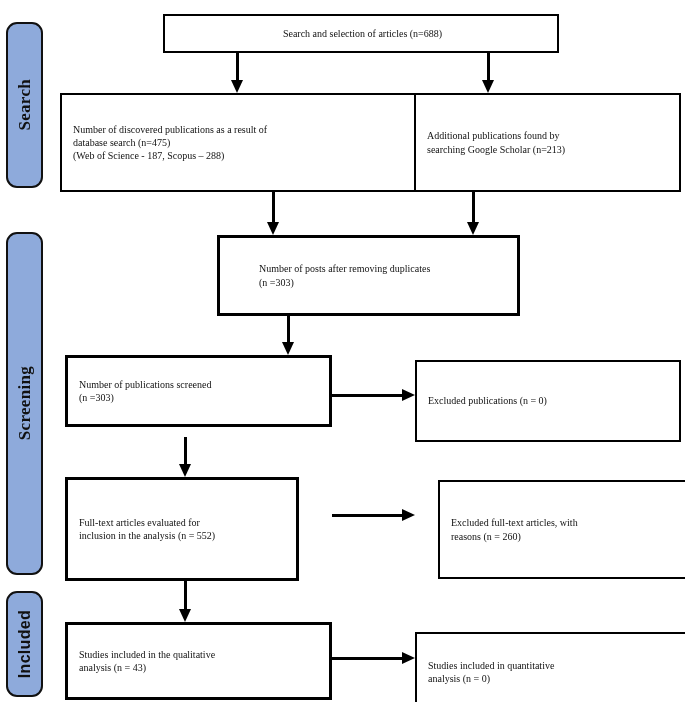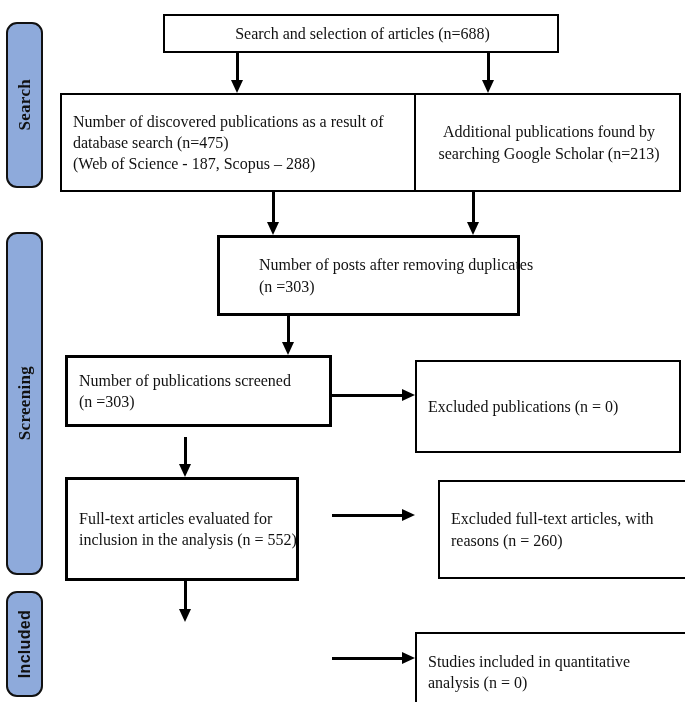--- a/index.html
+++ b/index.html
@@ -38,21 +38,21 @@
   }
   .box {
     position: absolute;
     background: #ffffff;
     border: 2px solid #000000;
     box-sizing: border-box;
     display: flex;
     flex-direction: column;
     justify-content: center;
     padding: 4px 8px 4px 11px;
-    font-size: 16px;
+    font-size: 10px;
     line-height: 1.32;
     color: #111111;
   }
   .box.thick { border-width: 3px; }
   .box.center { align-items: center; text-align: center; }
   .box .line { white-space: nowrap; }
   .varrow {
     position: absolute;
     width: 2.5px;
     background: #000000;
@@ -101,49 +101,53 @@
   <div class="box center" style="left:163px; top:14px; width:396px; height:39px;">
     <div class="line">Search and selection of articles (n=688)</div>
   </div>
 
   <div class="box" style="left:60px; top:93px; width:391px; height:99px;">
     <div class="line">Number of discovered publications as a result of</div>
     <div class="line">database search (n=475)</div>
     <div class="line">(Web of Science - 187, Scopus – 288)</div>
   </div>
 
-  <div class="box" style="left:414px; top:93px; width:267px; height:99px;align-items:center;">
+  <div class="box" style="left:414px; top:93px; width:267px; height:99px;">
     <div class="line">Additional publications found by</div>
     <div class="line">searching Google Scholar (n=213)</div>
   </div>
 
   <div class="box thick" style="left:217px; top:235px; width:303px; height:81px;padding-left:39px;">
     <div class="line">Number of posts after removing duplicates</div>
     <div class="line">(n =303)</div>
   </div>
 
   <div class="box thick" style="left:65px; top:355px; width:267px; height:72px;">
     <div class="line">Number of publications screened</div>
     <div class="line">(n =303)</div>
   </div>
 
-  <div class="box" style="left:415px; top:360px; width:266px; height:93px;">
+  <div class="box" style="left:415px; top:360px; width:266px; height:82px;">
     <div class="line">Excluded publications (n = 0)</div>
   </div>
 
   <div class="box thick" style="left:65px; top:477px; width:234px; height:104px;">
     <div class="line">Full-text articles evaluated for</div>
     <div class="line">inclusion in the analysis (n = 552)</div>
   </div>
 
   <div class="box" style="left:415px; top:480px; width:266px; height:99px;margin-left:23px;">
     <div class="line">Excluded full-text articles, with</div>
     <div class="line">reasons (n = 260)</div>
   </div>
 
+  <div class="box thick" style="left:65px; top:622px; width:267px; height:78px;">
+    <div class="line">Studies included in the qualitative</div>
+    <div class="line">analysis (n = 43)</div>
+  </div>
 
   <div class="box" style="left:415px; top:632px; width:316px; height:80px;">
     <div class="line">Studies included in quantitative</div>
     <div class="line">analysis (n = 0)</div>
   </div>
 
   <div class="varrow" style="left:236px; top:53px; height:27px;"></div>
   <div class="varrow" style="left:487px; top:53px; height:27px;"></div>
   <div class="varrow" style="left:272px; top:191px; height:31px;"></div>
   <div class="varrow" style="left:472px; top:191px; height:31px;"></div>

